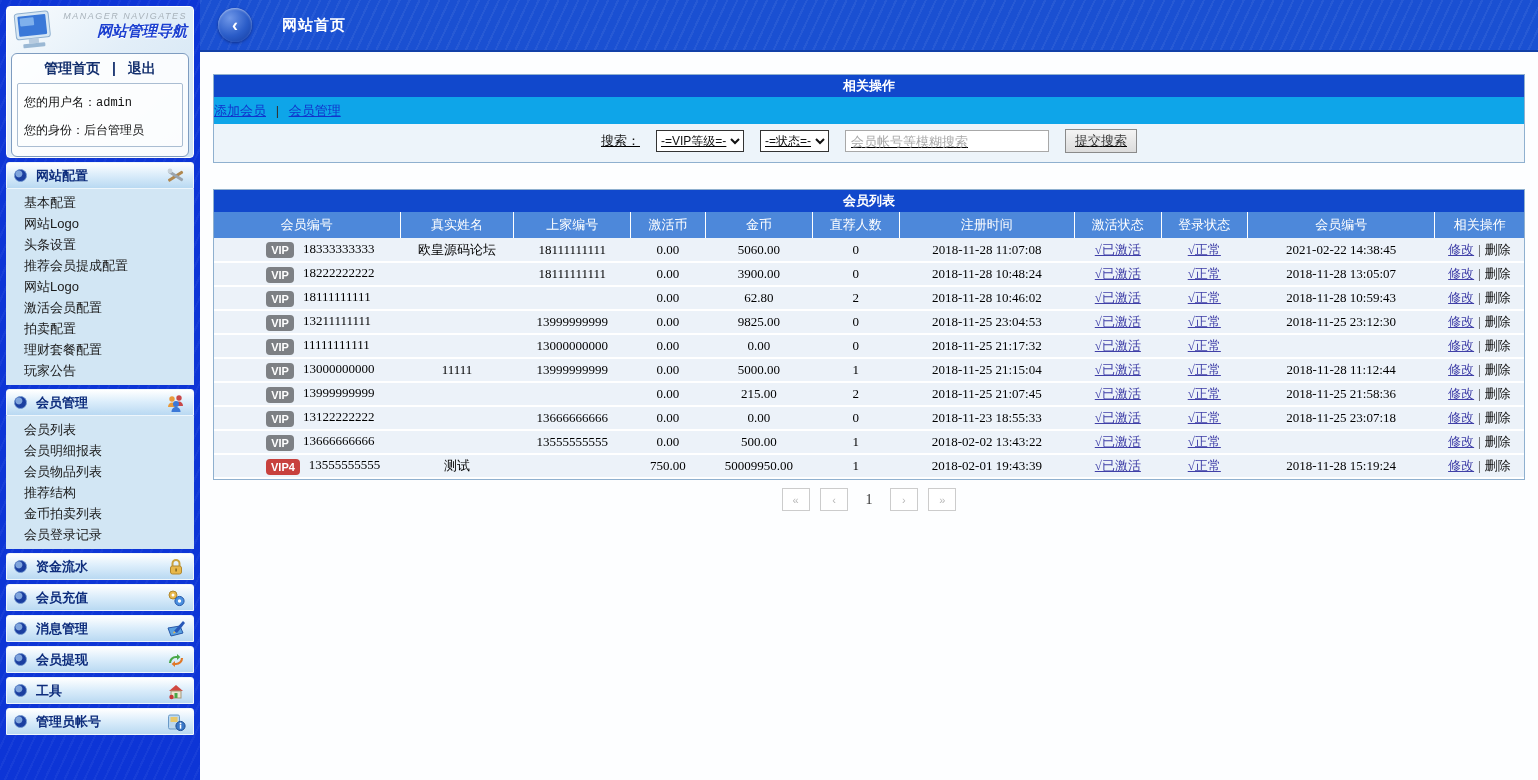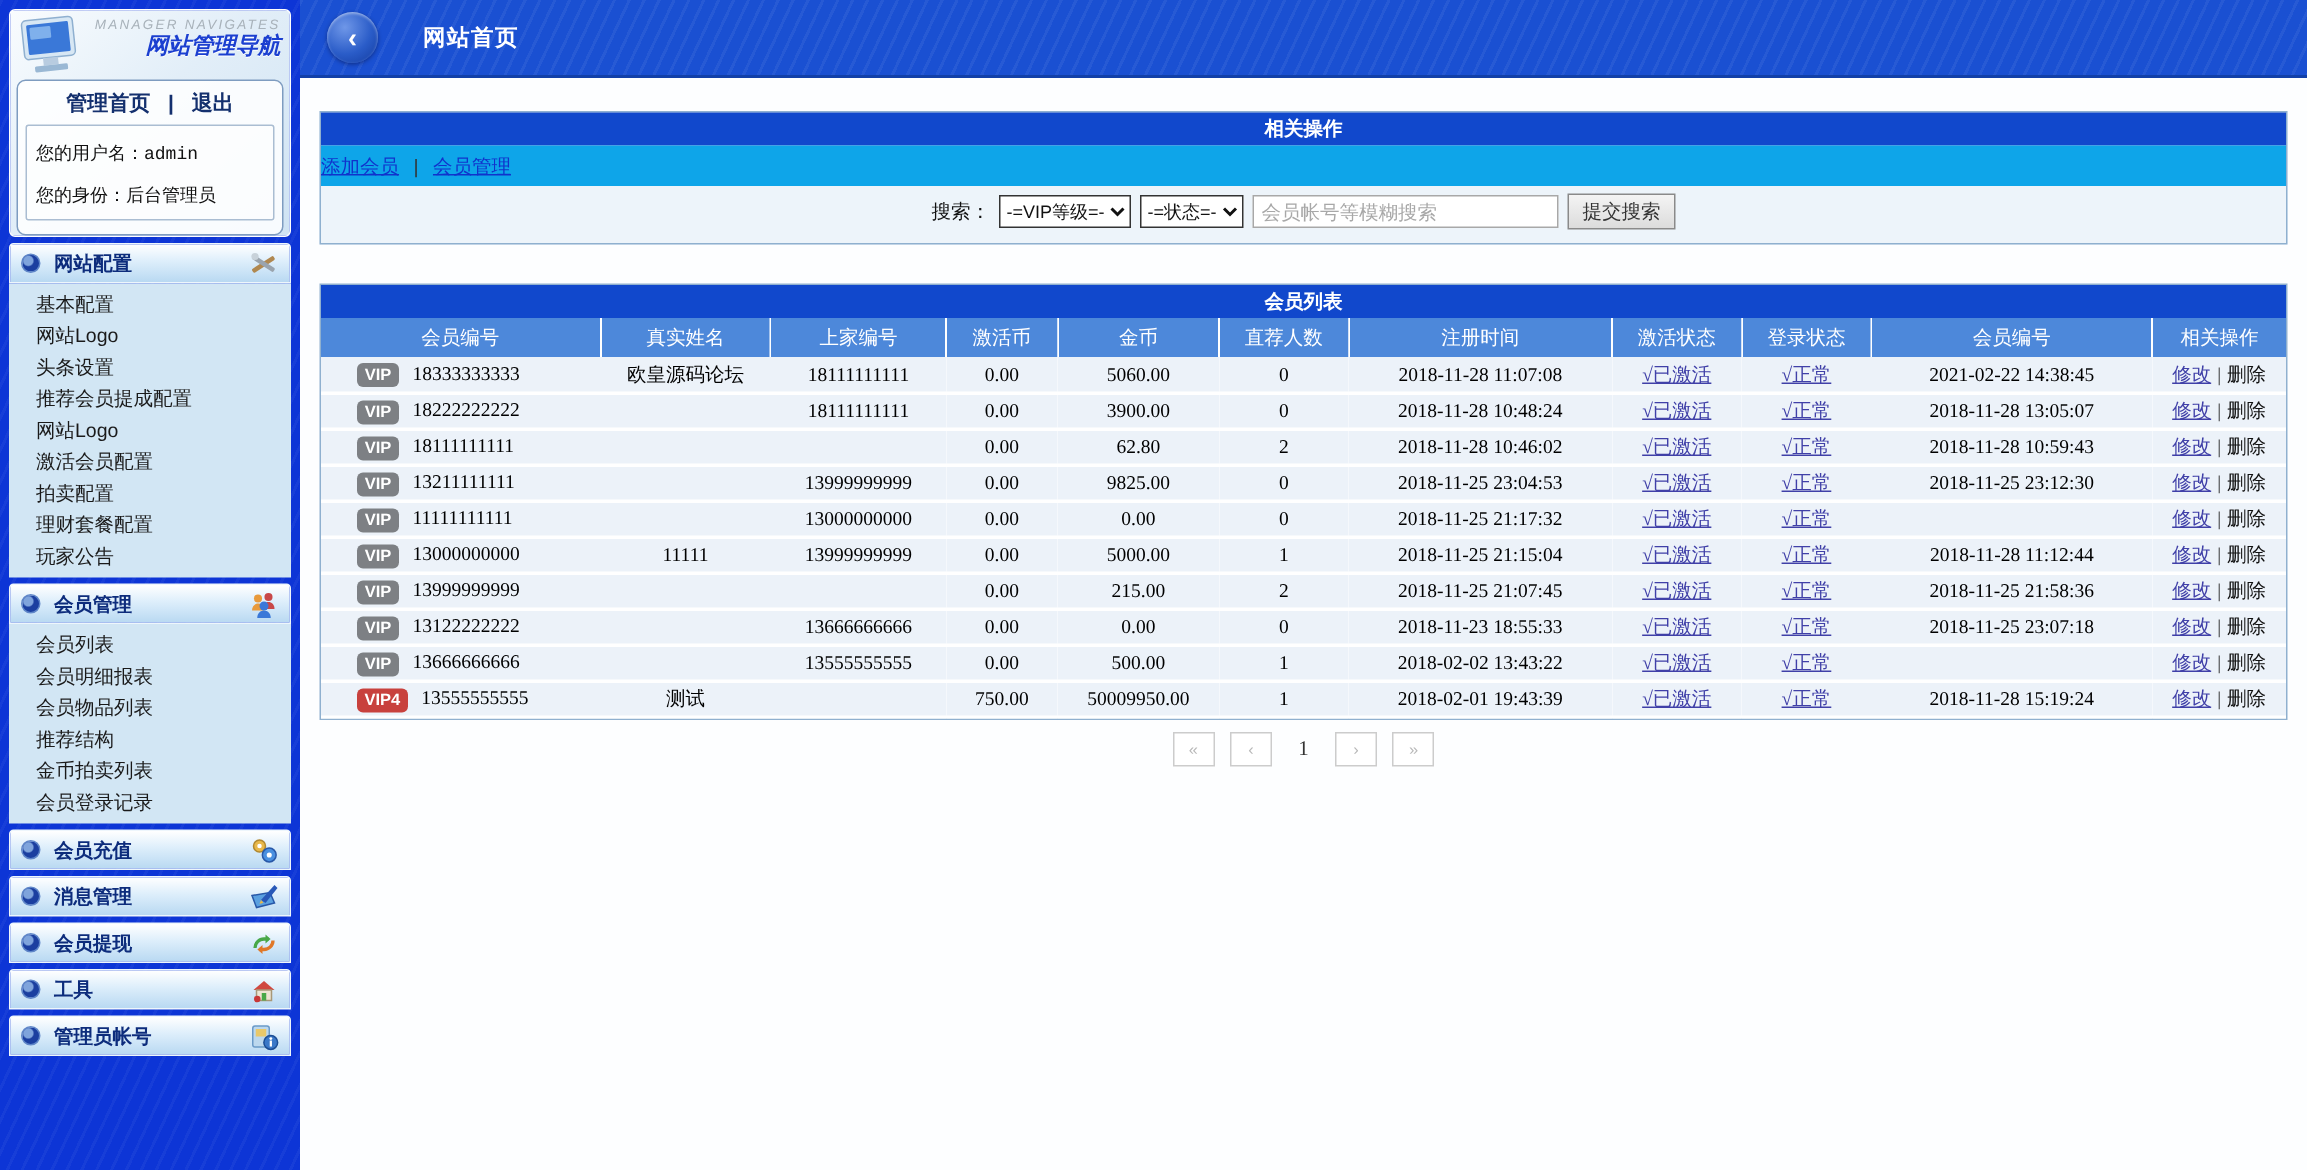--- a/index.html
+++ b/index.html
@@ -79,21 +79,21 @@
   .panel { border:1px solid #8fb0cf; background:#e9f1f9; }
   .panel-title {
     background:#1148cc; color:#fff; text-align:center;
     font-weight:bold; font-size:13px; height:22px; line-height:22px;
   }
   .ops-links { text-align:left; padding:5px 0 4px; font-size:13px; background:#0ea5e9; }
   .ops-links a { color:#1133cc; text-decoration:underline; cursor:pointer; }
   .ops-links .sep { margin:0 6px; color:#333; }
   .search-row {
     background:#edf4fa; padding:5px 0 9px; font-size:13px;
-    display:flex; align-items:center; justify-content:center; gap:6px;
+    display:flex; align-items:center; justify-content:center; gap:16px;text-decoration:underline;
   }
   .search-row label { color:#111; }
   .search-row select {
     font-size:12px; height:22px; border:1px solid #333; background:#fff; color:#111;
   }
   .search-row input {
     width:204px; height:22px; border:1px solid #a8a8a8; padding:0 5px; font-size:13px; color:#333;
   }
   .search-row input::placeholder { color:#a8a8a8; }
   .search-row button {
@@ -112,21 +112,21 @@
     background:#ecf2f9; font-size:13px; height:24px; padding:1px 2px;
     text-align:center; border-bottom:2px solid #fff; color:#000;
     font-family:"Liberation Serif","DejaVu Serif",serif;
     white-space:nowrap; overflow:hidden;
   }
   td.acct-cell { text-align:left; padding-left:24px; }
   .badge {
     display:inline-block; min-width:28px; text-align:center;
     padding:2px 5px; border-radius:4px; color:#fff; font-weight:bold; font-size:11px;
     font-family:"Liberation Sans","DejaVu Sans",sans-serif;
-    margin-right:9px; vertical-align:middle;
+    margin-right:9px; vertical-align:middle;margin-left:28px;
   }
   .badge.gray { background:#7d8084; }
   .badge.red  { background:#c8413d; }
   .status-link { color:#4040a8; text-decoration:underline; cursor:pointer; }
   .edit-link { color:#4040a8; text-decoration:underline; cursor:pointer; }
   .del-link { color:#111; cursor:pointer; }
   .act-sep { color:#333; margin:0 4px; }
 
   .pagination { margin-top:8px; text-align:center; }
   .pagination button {
@@ -212,20 +212,31 @@
                 <path d="M5.5 19c0-3.2 2.2-5 4.5-5s4.5 1.8 4.5 5z" fill="#3a78d8"></path>
               </svg></span>
           </div>
           <div class="section-items">
             <div class="side-item">会员列表</div>
             <div class="side-item">会员明细报表</div>
             <div class="side-item">会员物品列表</div>
             <div class="side-item">推荐结构</div>
             <div class="side-item">金币拍卖列表</div>
             <div class="side-item">会员登录记录</div>
+          </div>
+        </div>
+        <div class="side-section">
+          <div class="section-header">
+            <span class="bullet"></span>
+            <span class="section-label">资金流水</span>
+            <span class="section-icon"><svg width="20" height="20" viewBox="0 0 20 20">
+                <path d="M6.5 9V6.5a3.5 3.5 0 017 0V9" stroke="#caa23c" stroke-width="2" fill="none"></path>
+                <rect x="4.5" y="9" width="11" height="8" rx="2" fill="#e8b84a" stroke="#b08830"></rect>
+                <rect x="9.3" y="11.5" width="1.6" height="3" fill="#8a6a20"></rect>
+              </svg></span>
           </div>
         </div>
         <div class="side-section">
           <div class="section-header">
             <span class="bullet"></span>
             <span class="section-label">会员充值</span>
             <span class="section-icon"><svg width="20" height="20" viewBox="0 0 20 20">
                 <circle cx="7" cy="7" r="4" fill="#e8b84a" stroke="#b08830"></circle>
                 <circle cx="7" cy="7" r="1.5" fill="#fff"></circle>
                 <circle cx="13.5" cy="13" r="4.6" fill="#4a90e0" stroke="#2858a8"></circle>

